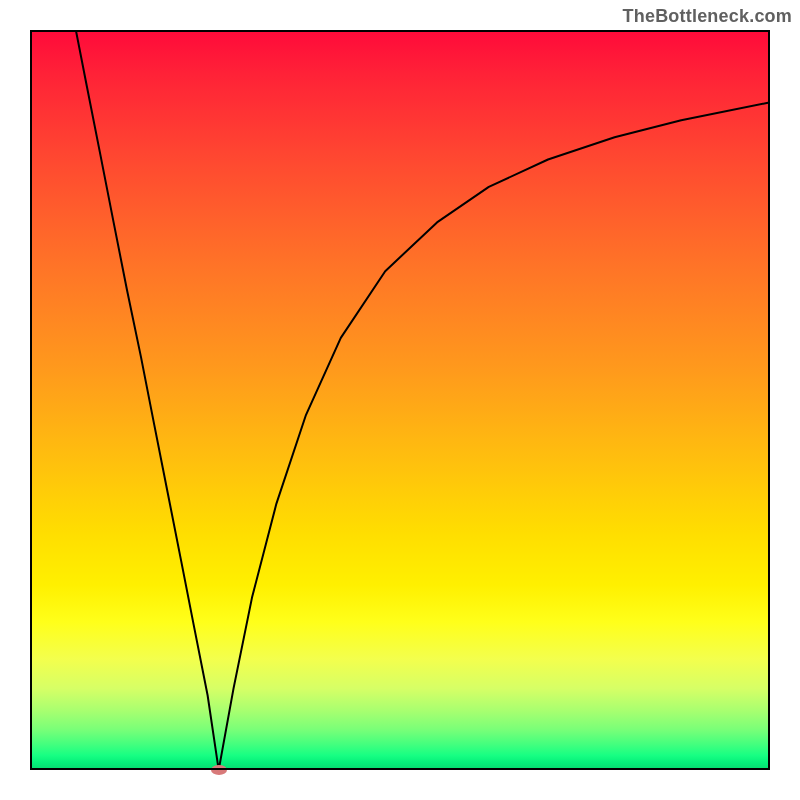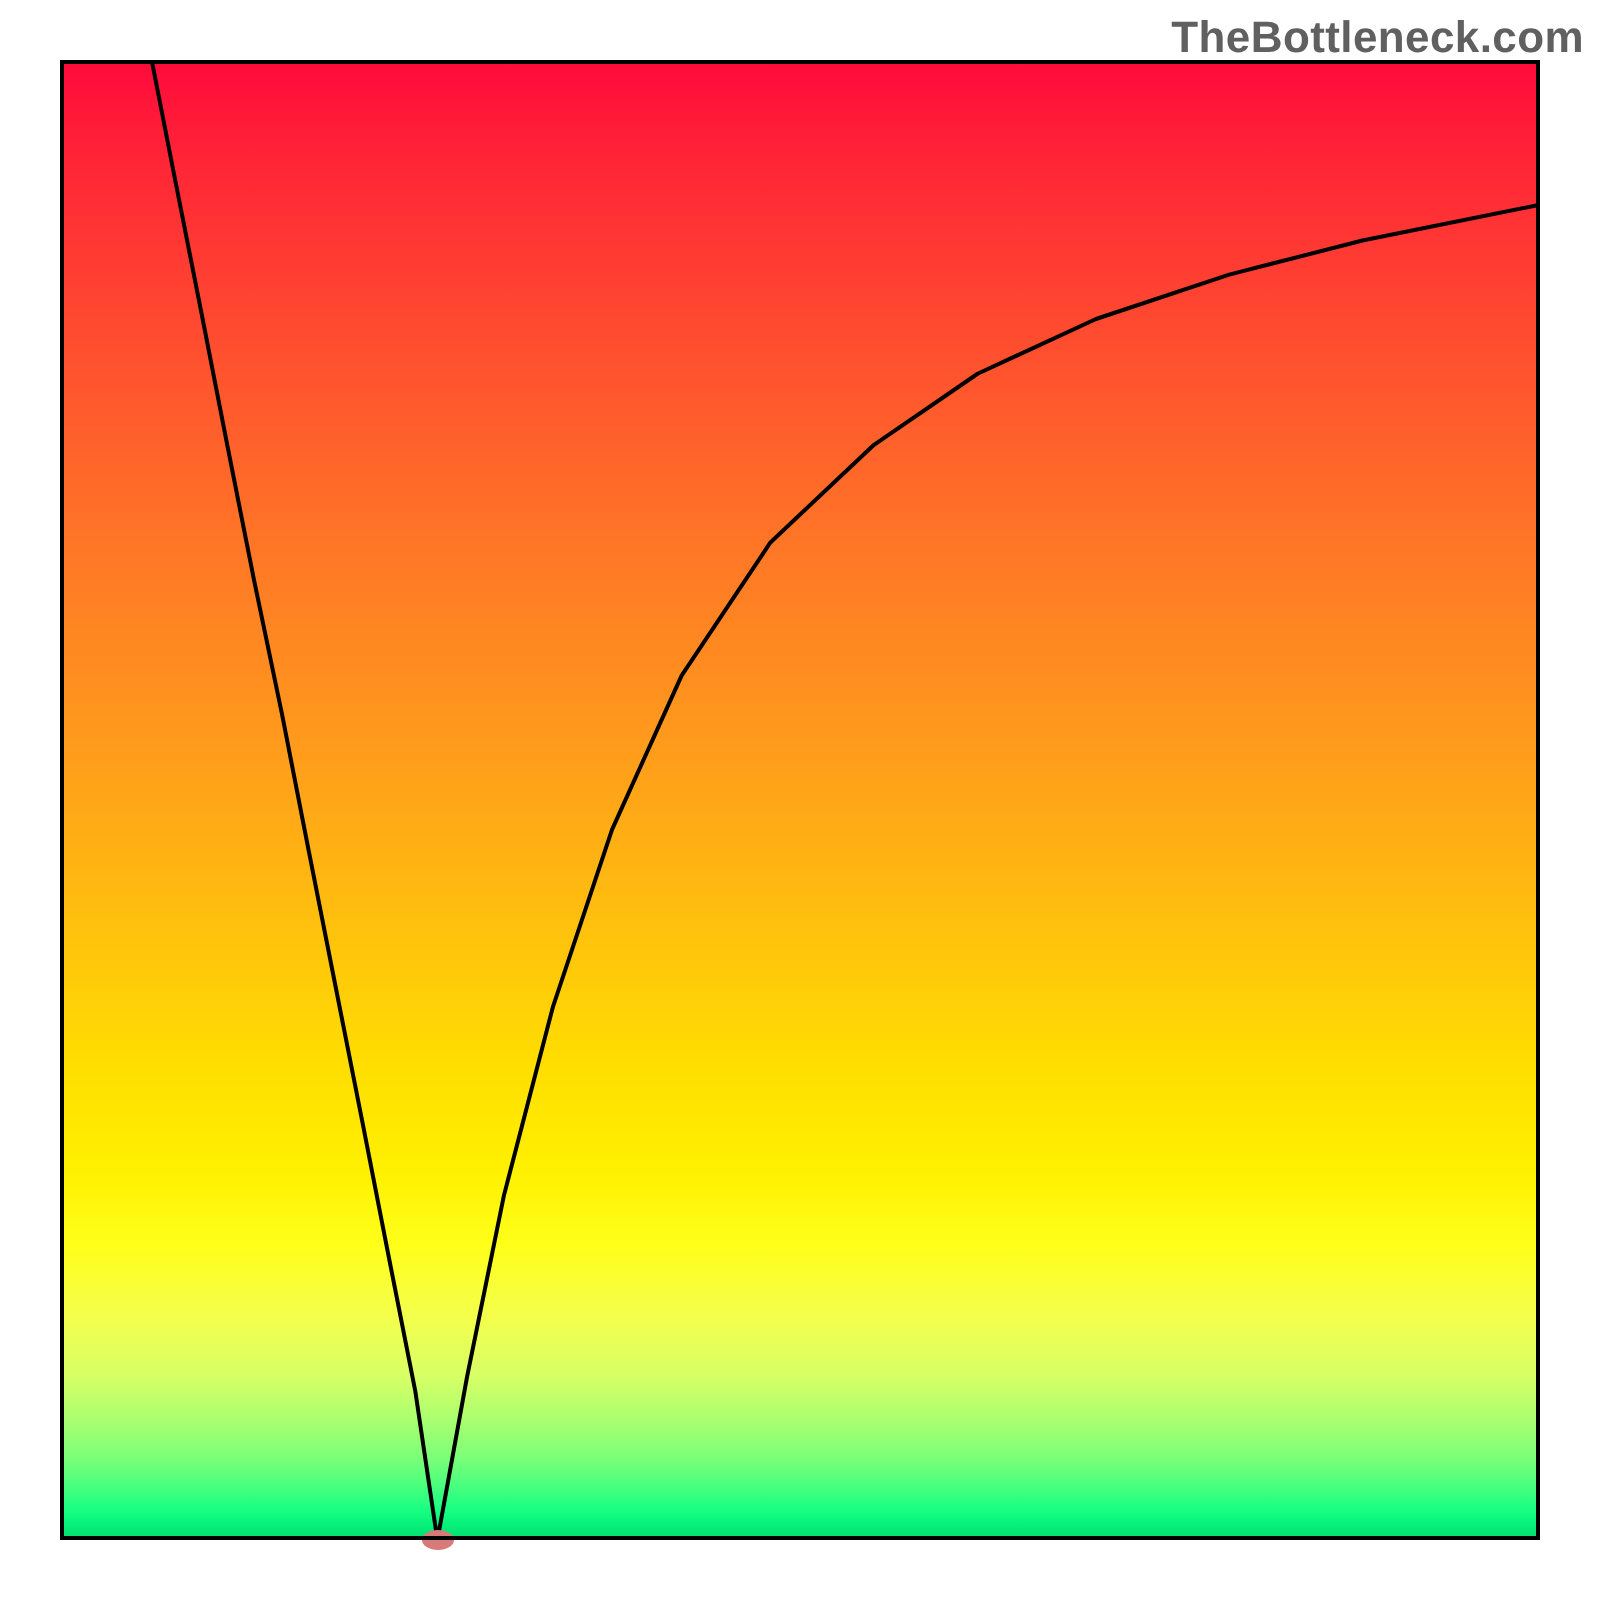--- a/index.html
+++ b/index.html
@@ -65,21 +65,21 @@
   }
   .axis-top {
     left: 30px; top: 30px; width: 740px; height: 0;
     border-top: 2px solid #000;
   }
   .watermark {
     position: absolute;
     top: 6px;
     right: 8px;
     font-family: Arial, Helvetica, sans-serif;
-    font-size: 22px;
+    font-size: 18px;
     font-weight: 600;
     color: #606060;
     letter-spacing: 0.2px;
   }
   svg.curve {
     position: absolute;
     inset: 0;
     width: 100%;
     height: 100%;
   }

